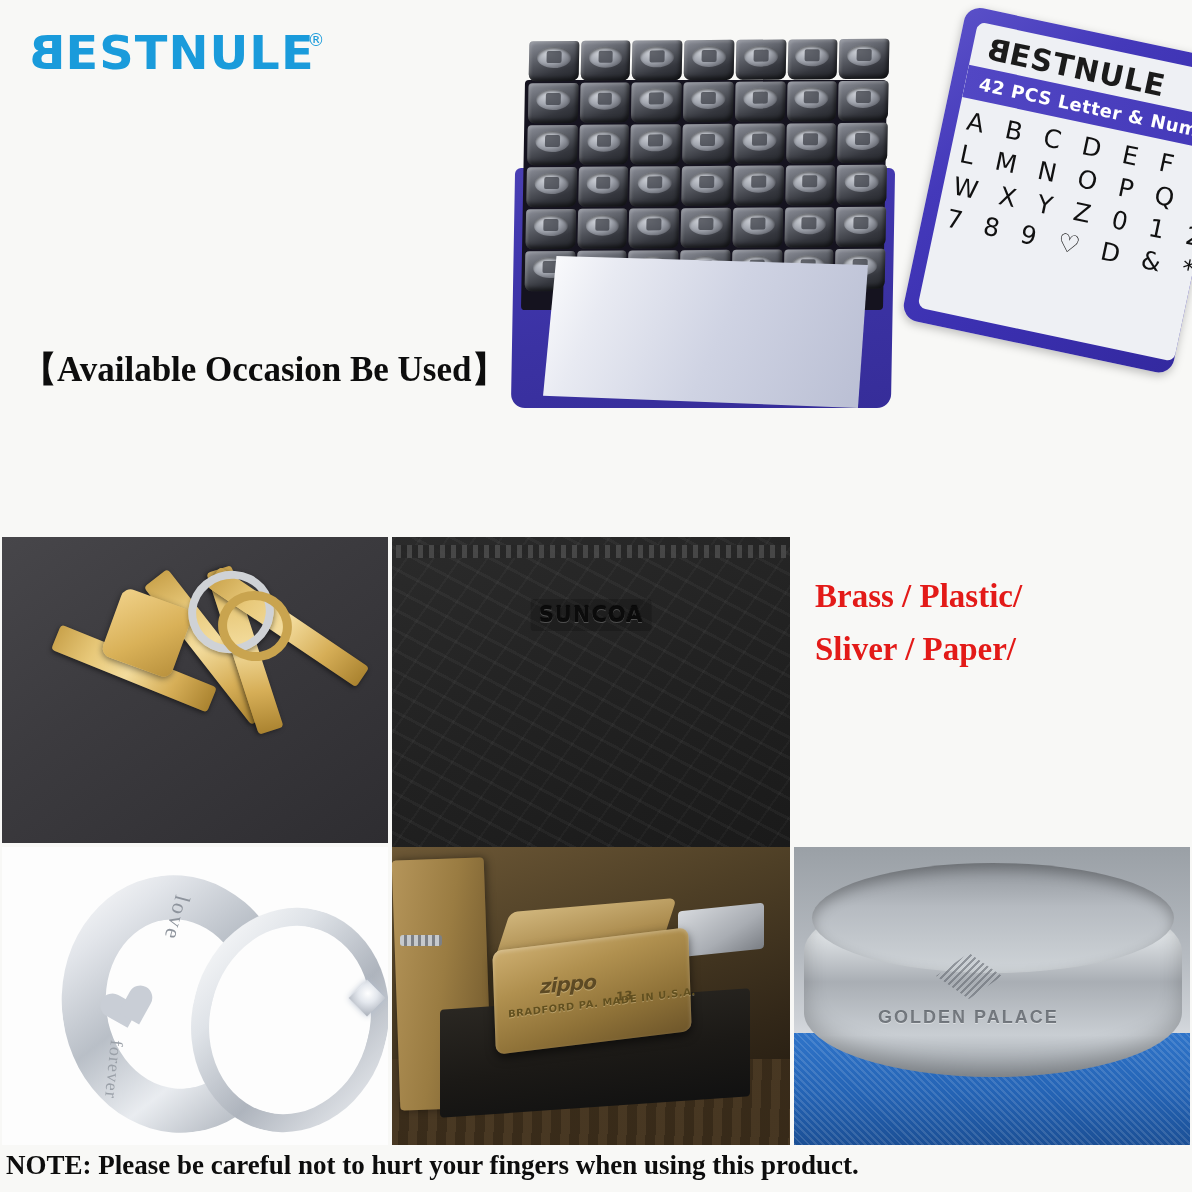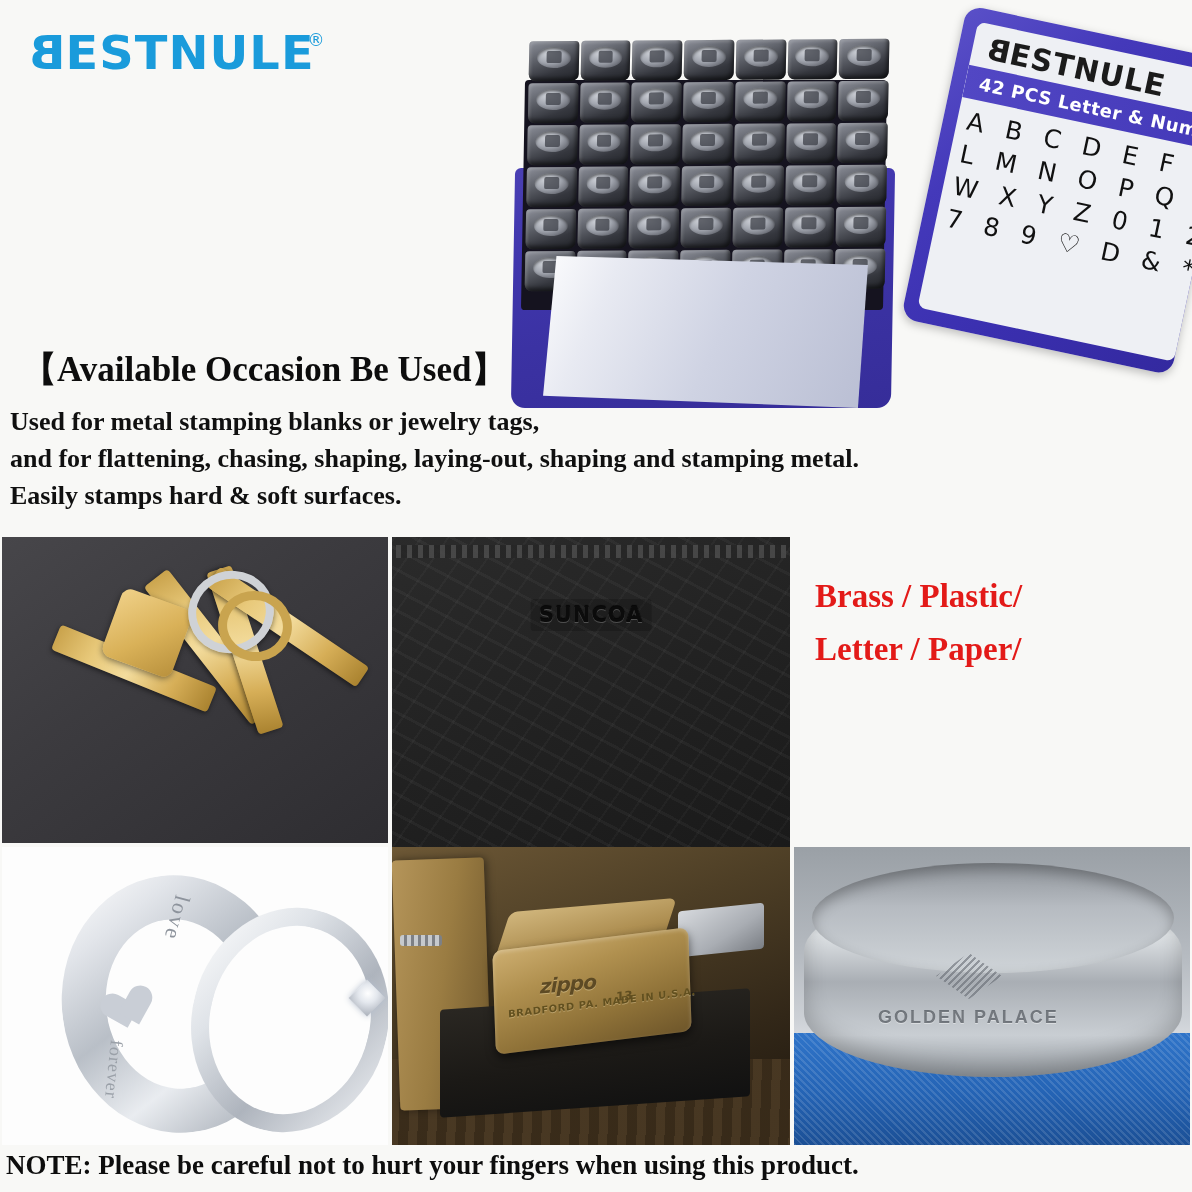--- a/index.html
+++ b/index.html
@@ -622,25 +622,20 @@
       <div class="boxcard-alpha">
         <div class="arow">A B C D E F G H</div>
         <div class="arow">L M N O P Q R S T</div>
         <div class="arow">W X Y Z 0 1 2 3 4 5</div>
         <div class="arow">7 8 9 ♡ D &amp; * ⊛ / ✝</div>
       </div>
     </div>
   </div>
 
   <div class="headline">【Available Occasion Be Used】</div>
-  <div class="bodylines">
-    <p>Used for metal stamping blanks or jewelry tags,</p>
-    <p>and for flattening, chasing, shaping, laying-out, shaping and stamping metal.</p>
-    <p>Easily stamps hard &amp; soft surfaces.</p>
-  </div>
 
   <div class="grid">
 
     <div class="cell cell-keys">
       <div class="keys-bg"></div>
       <div class="key key-1"></div>
       <div class="key key-2"></div>
       <div class="key key-3"></div>
       <div class="key key-4"></div>
       <div class="key-head"></div>
@@ -685,18 +680,18 @@
       <div class="steel-band"></div>
       <div class="steel-rim"></div>
       <div class="steel-logo"></div>
       <div class="steel-text">GOLDEN PALACE</div>
     </div>
 
   </div>
 
   <div class="materials">
     <p>Brass / Plastic/</p>
-    <p>Letter / Paper/</p>
+    <p>Sliver / Paper/</p>
   </div>
 
   <div class="note">NOTE: Please be careful not to hurt your fingers when using this product.</div>
 
 </div>
 
 </body></html>

